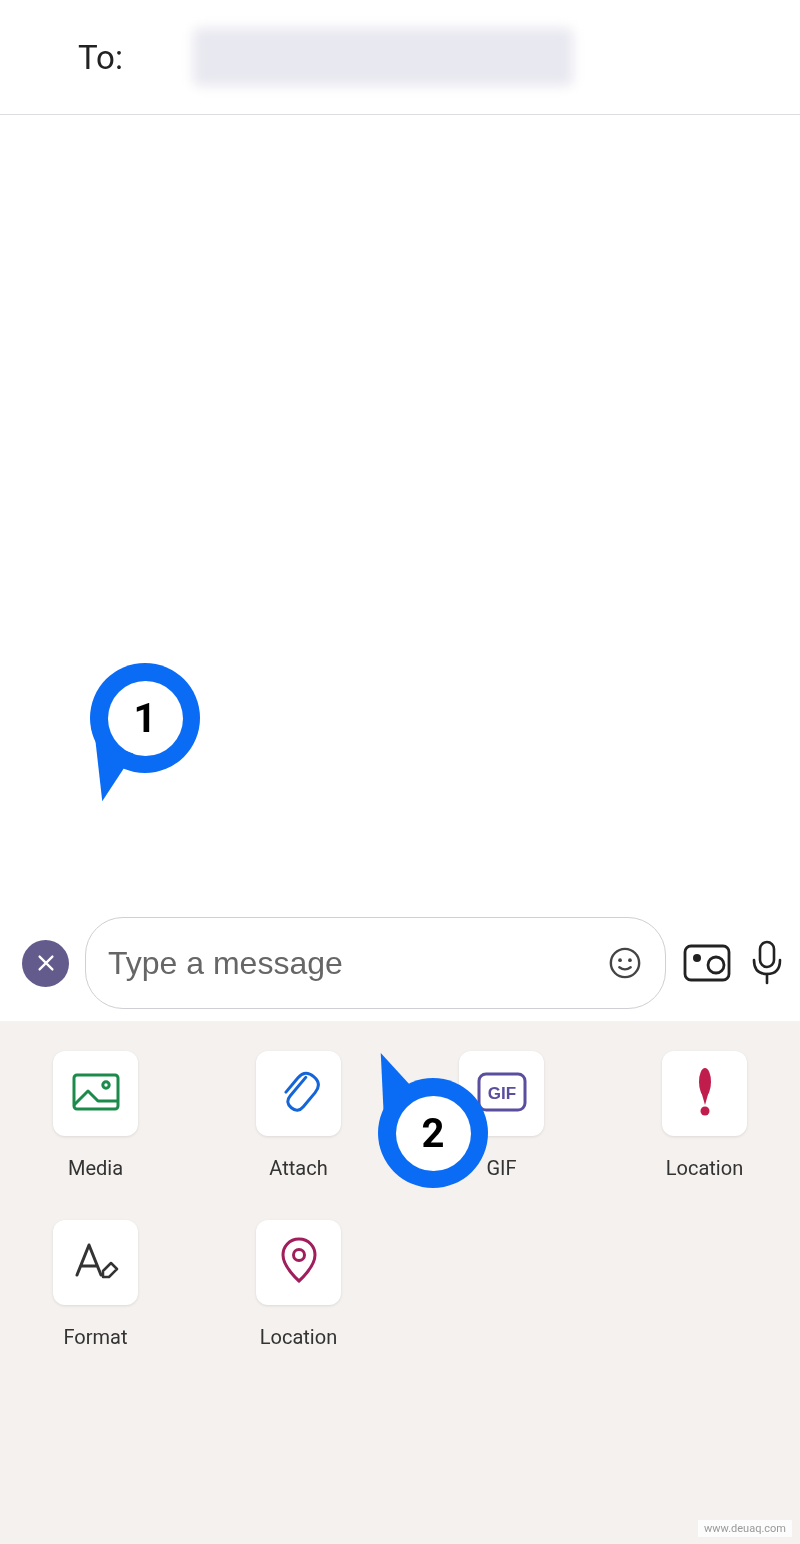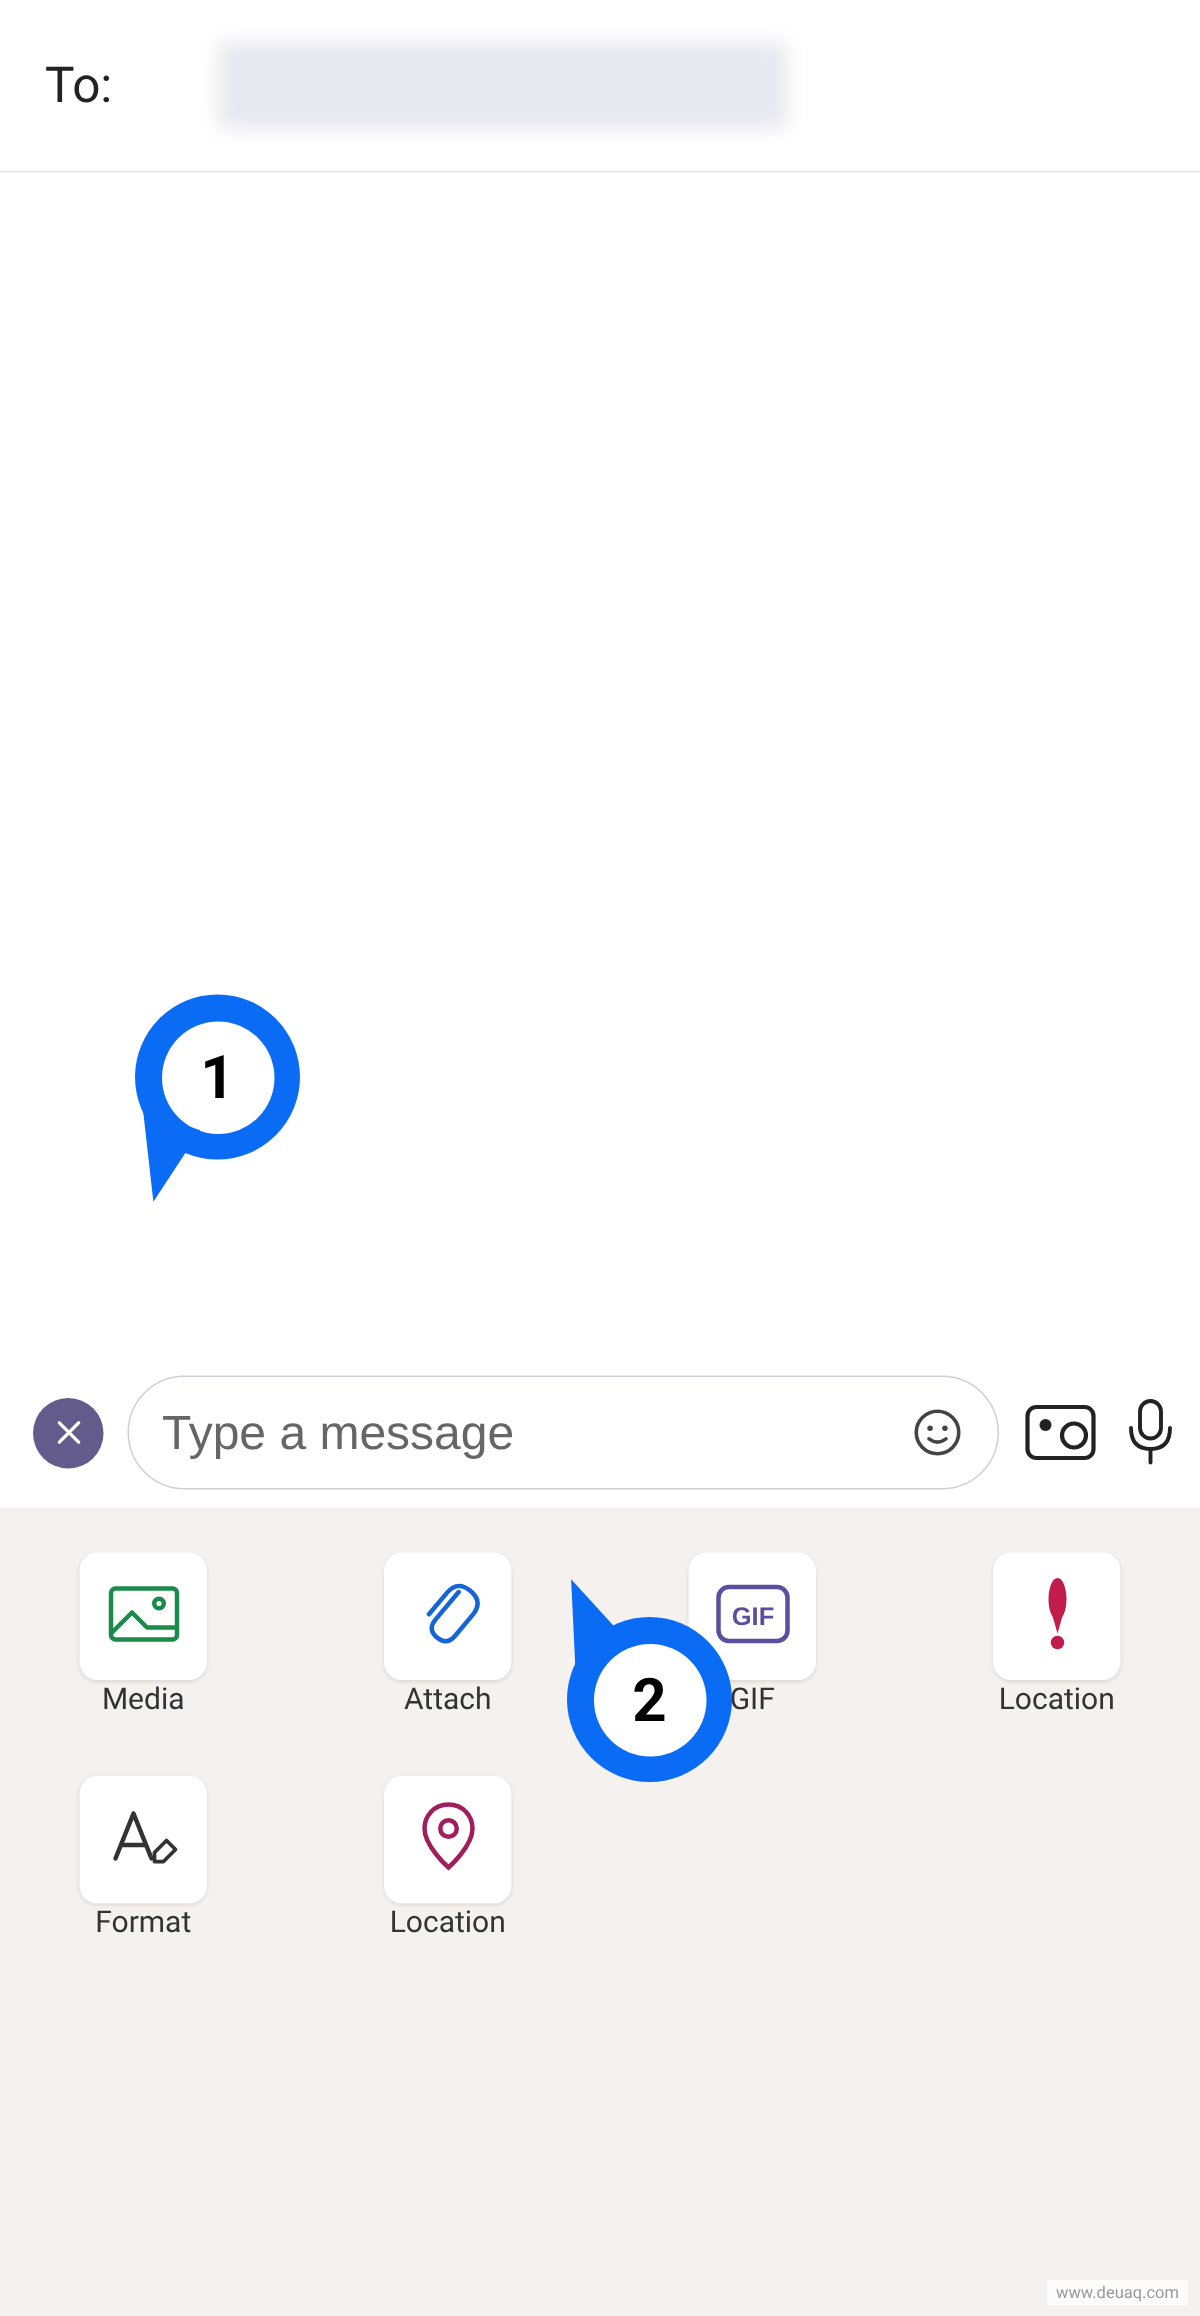--- a/index.html
+++ b/index.html
@@ -19,20 +19,21 @@
     .to-header {
       padding: 28px 30px;
       display: flex;
       align-items: center;
       border-bottom: 1px solid #dddde2;
     }
     .to-label {
       font-size: 33px;
       color: #222;
       margin-right: 70px;
+      margin-left: 48px;
     }
     .recipient-chip {
       background: #e8e8f0;
       border-radius: 6px;
       padding: 14px 40px;
       filter: blur(6px);
       color: #888;
       font-size: 24px;
       width: 380px;
       height: 58px;
@@ -116,21 +117,21 @@
       flex-shrink: 0;
     }
     .close-btn svg {
       width: 22px;
       height: 22px;
     }
     .message-input-wrap {
       flex: 1;
       border: 1.5px solid #cfcfd4;
       border-radius: 38px;
-      height: 76px;
+      height: 92px;
       display: flex;
       align-items: center;
       padding: 0 22px;
     }
     .message-input {
       flex: 1;
       border: none;
       outline: none;
       font-size: 32px;
       color: #555;
@@ -159,21 +160,21 @@
     }
     .actions-grid {
       display: grid;
       grid-template-columns: repeat(4, 1fr);
       gap: 40px 100px;
     }
     .action-item {
       display: flex;
       flex-direction: column;
       align-items: center;
-      gap: 0;
+      gap: 20px;
     }
     .action-card {
       width: 85px;
       height: 85px;
       background: #ffffff;
       border-radius: 12px;
       box-shadow: 0 1px 3px rgba(0,0,0,0.1);
       display: flex;
       align-items: center;
       justify-content: center;

